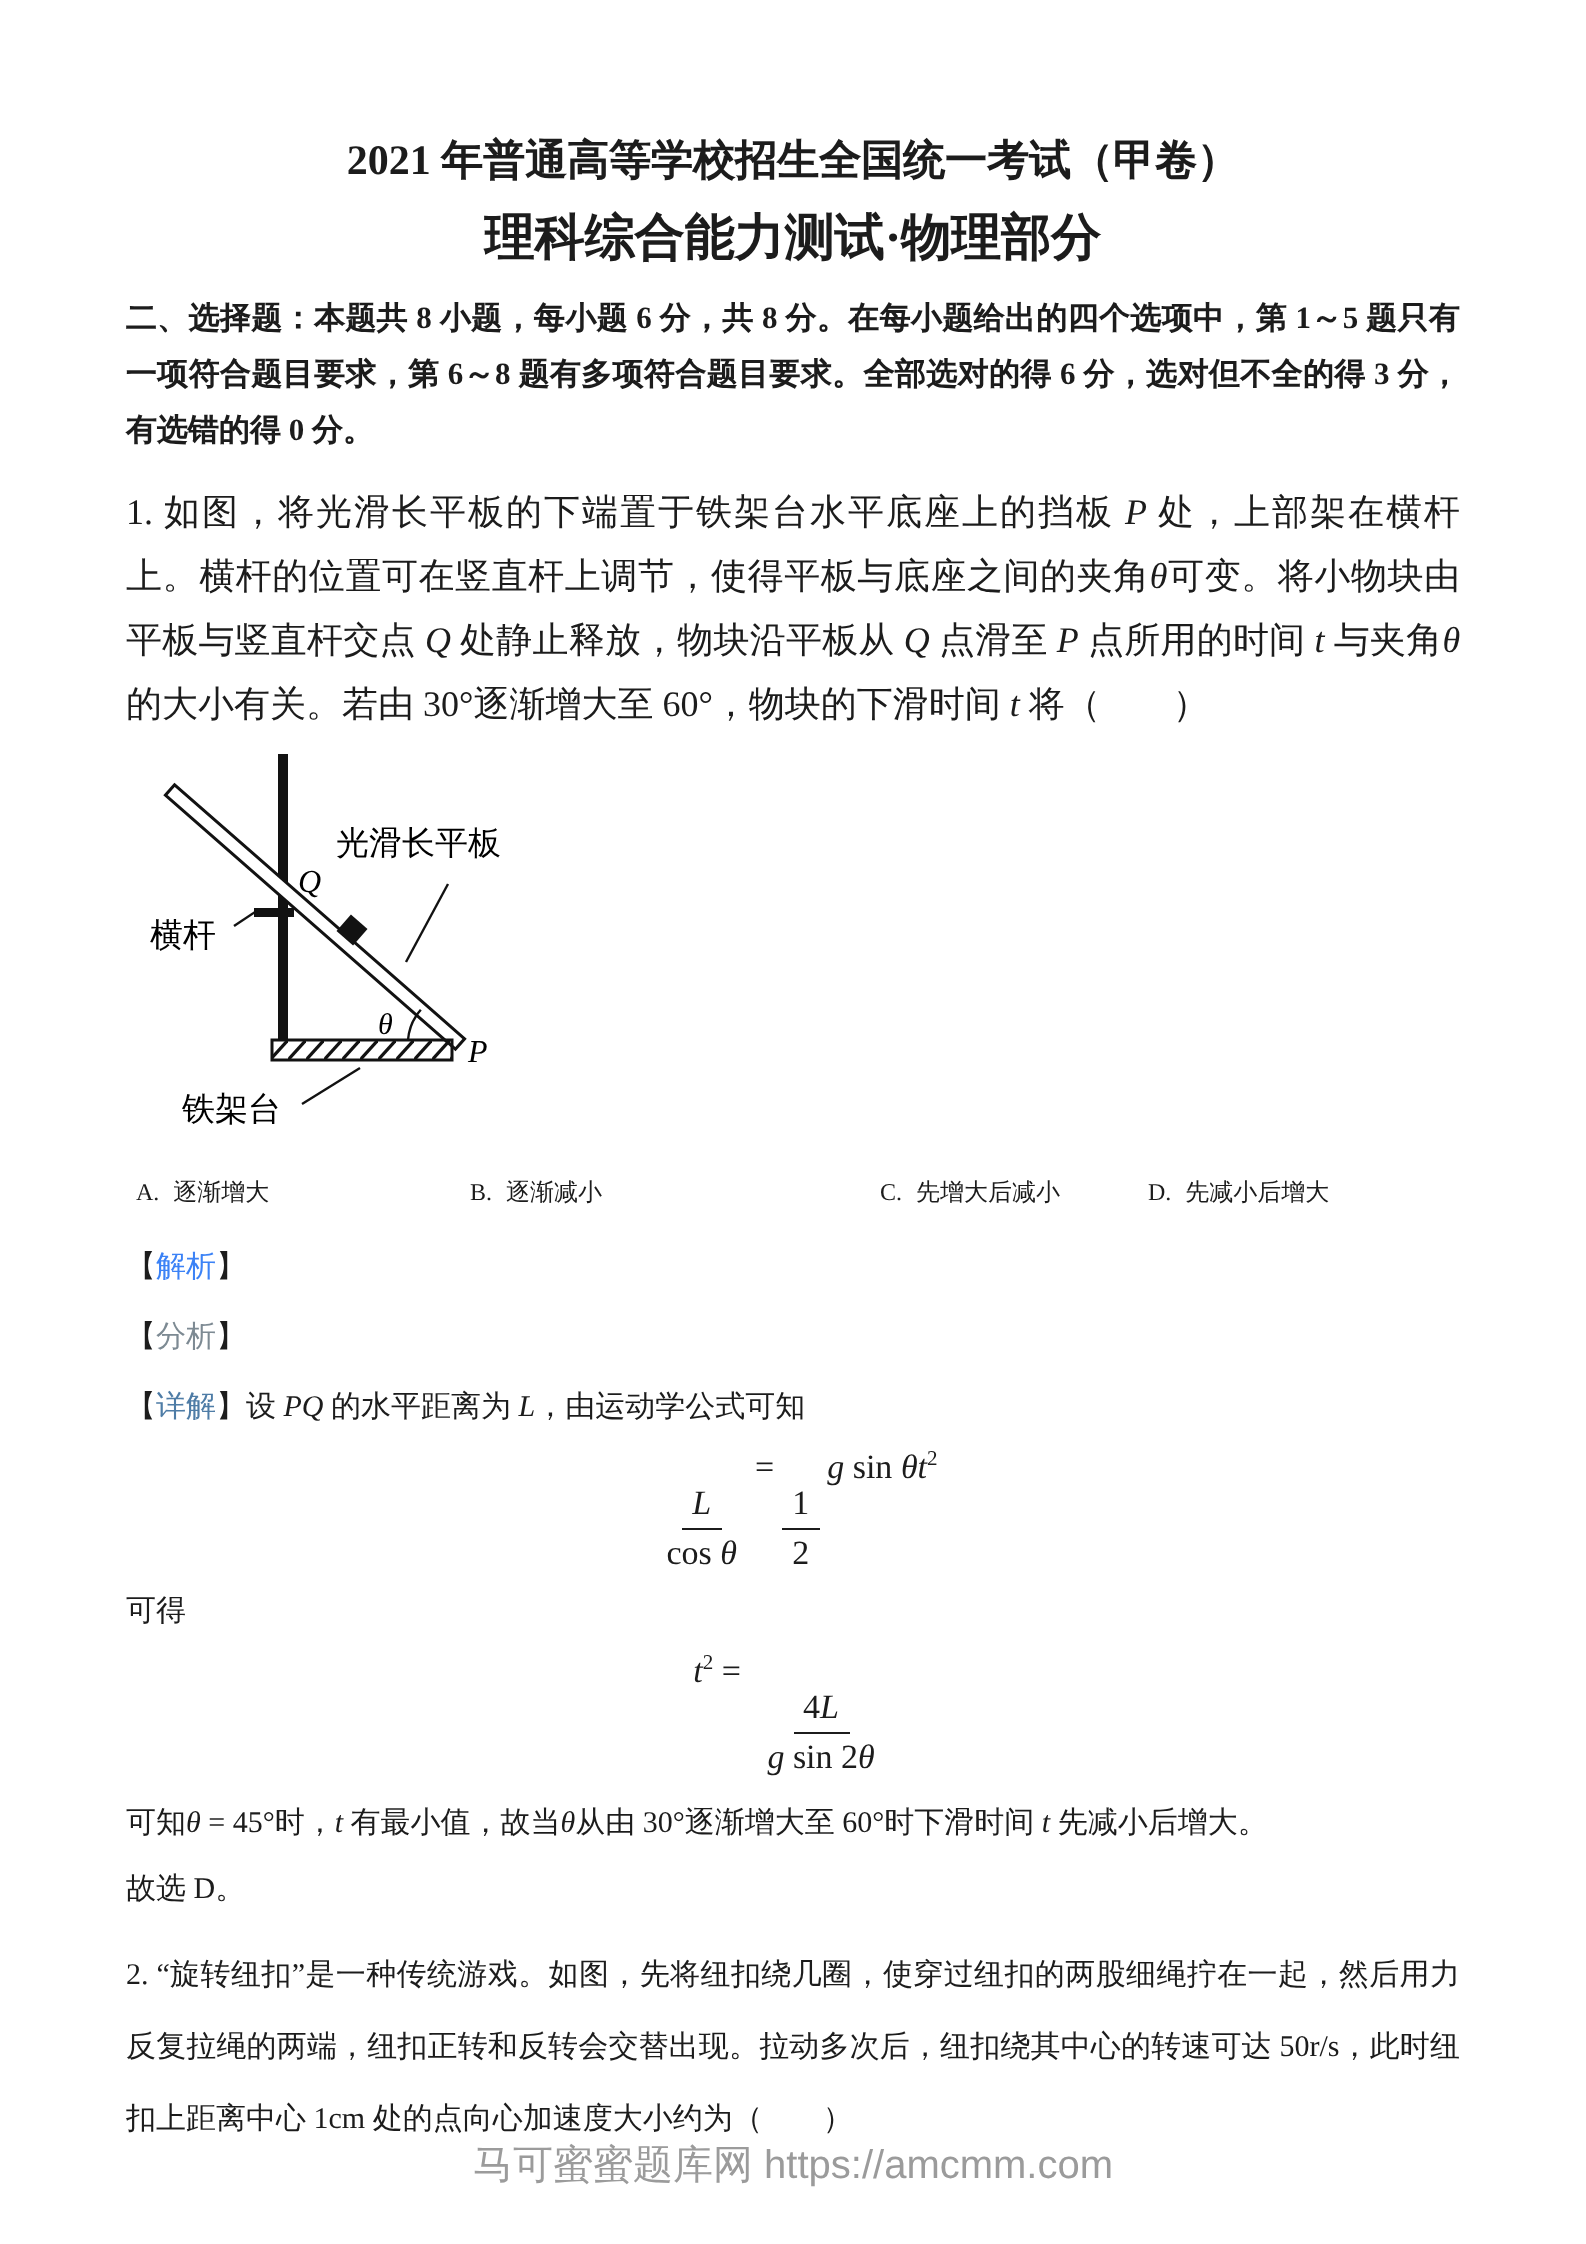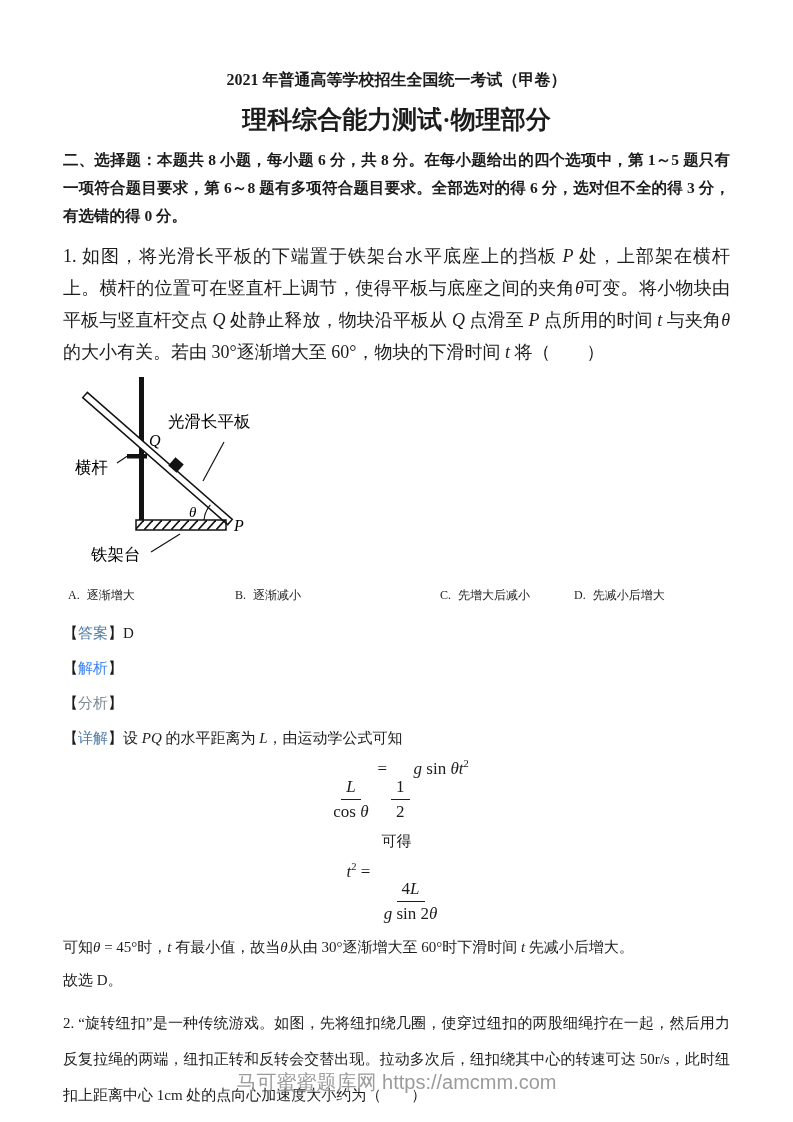--- a/index.html
+++ b/index.html
@@ -1,21 +1,21 @@
 <!DOCTYPE html>
 <html><head>
 <meta charset="utf-8">
 <style>
   html,body{margin:0;padding:0;background:#e8e8e8;}
   .page{
     width:793px;height:1122px;background:#ffffff;margin:0 auto;position:relative;
     overflow:hidden;font-family:"Liberation Serif","DejaVu Serif",serif;color:#1c1c1c;
   }
   .content{padding:66px 63px 0 63px;}
-  .title1{font-size:16px;font-weight:700;text-align:center;margin:0 0 14px 0;line-height:28px;}
+  .title1{font-size:21px;font-weight:700;text-align:center;margin:0 0 14px 0;line-height:28px;}
   .title2{font-size:25px;font-weight:700;text-align:center;margin:0 0 14px 0;line-height:24px;}
   .intro{font-size:15.5px;font-weight:700;line-height:28px;text-align:justify;margin:0 0 10px 0;}
   .stem{font-size:18px;line-height:32px;text-align:justify;margin:0;}
   .q2stem{font-size:15px;line-height:36px;text-align:justify;margin:14px 0 0 0;}
   .it{font-style:italic;}
   .figure-wrap{margin:2px 0 6px 0;}
   .fig-label{font-size:16.5px;font-family:"Liberation Serif","DejaVu Serif",serif;}
   .fig-var{font-size:16px;font-style:italic;font-family:"Liberation Serif","DejaVu Serif",serif;}
   .options{position:relative;height:22px;margin:8px 0 0 0;font-size:12px;}
   .opt{position:absolute;top:0;white-space:nowrap;}
@@ -82,33 +82,32 @@
       </svg>
     </div>
 
     <div class="options">
       <span class="opt opt-a"><span>A.</span><span class="sp"></span><span>逐渐增大</span></span>
       <span class="opt opt-b"><span>B.</span><span class="sp"></span><span>逐渐减小</span></span>
       <span class="opt opt-c"><span>C.</span><span class="sp"></span><span>先增大后减小</span></span>
       <span class="opt opt-d"><span>D.</span><span class="sp"></span><span>先减小后增大</span></span>
     </div>
 
-    <div class="ansline"><span>【</span><span style="color: rgb(78, 124, 166);">答案</span><span>】</span><span>D</span></div>
     <div class="ansline"><span>【</span><span style="color: #3b82f6;">解析</span><span>】</span></div>
     <div class="ansline"><span>【</span><span style="color: rgb(125, 138, 147);">分析</span><span>】</span></div>
     <div class="ansline"><span>【</span><span style="color: rgb(78, 124, 166);">详解</span><span>】</span><span>设 </span><span class="it">PQ</span><span> 的水平距离为 </span><span class="it">L</span><span>，由运动学公式可知</span></div>
 
     <div class="formula"><span class="frac">
           <span class="fnum"><span class="it">L</span></span>
           <span class="fden"><span>cos </span><span class="it">θ</span></span>
         </span><span>=</span><span class="frac">
           <span class="fnum"><span>1</span></span>
           <span class="fden"><span>2</span></span>
         </span><span class="it">g</span><span> sin </span><span class="it">θt</span><sup>2</sup></div>
-    <div class="plain" style="margin-top:4px;text-align:center;">可得</div>
+    <div class="plain" style="margin-top:4px;">可得</div>
     <div class="formula"><span class="it">t</span><sup>2</sup><span> = </span><span class="frac">
           <span class="fnum"><span>4</span><span class="it">L</span></span>
           <span class="fden"><span class="it">g</span><span> sin 2</span><span class="it">θ</span></span>
         </span></div>
 
     <div class="plain"><span>可知</span><span class="it">θ</span><span> = 45°时，</span><span class="it">t</span><span> 有最小值，故当</span><span class="it">θ</span><span>从由 30°逐渐增大至 60°时下滑时间 </span><span class="it">t</span><span> 先减小后增大。</span></div>
     <div class="plain"><span>故选 D。</span></div>
 
     <div class="q2stem"><span>2.  “旋转纽扣”是一种传统游戏。如图，先将纽扣绕几圈，使穿过纽扣的两股细绳拧在一起，然后用力反复拉绳的两端，纽扣正转和反转会交替出现。拉动多次后，纽扣绕其中心的转速可达 50r/s，此时纽扣上距离中心 1cm 处的点向心加速度大小约为（　　）</span></div>
 

